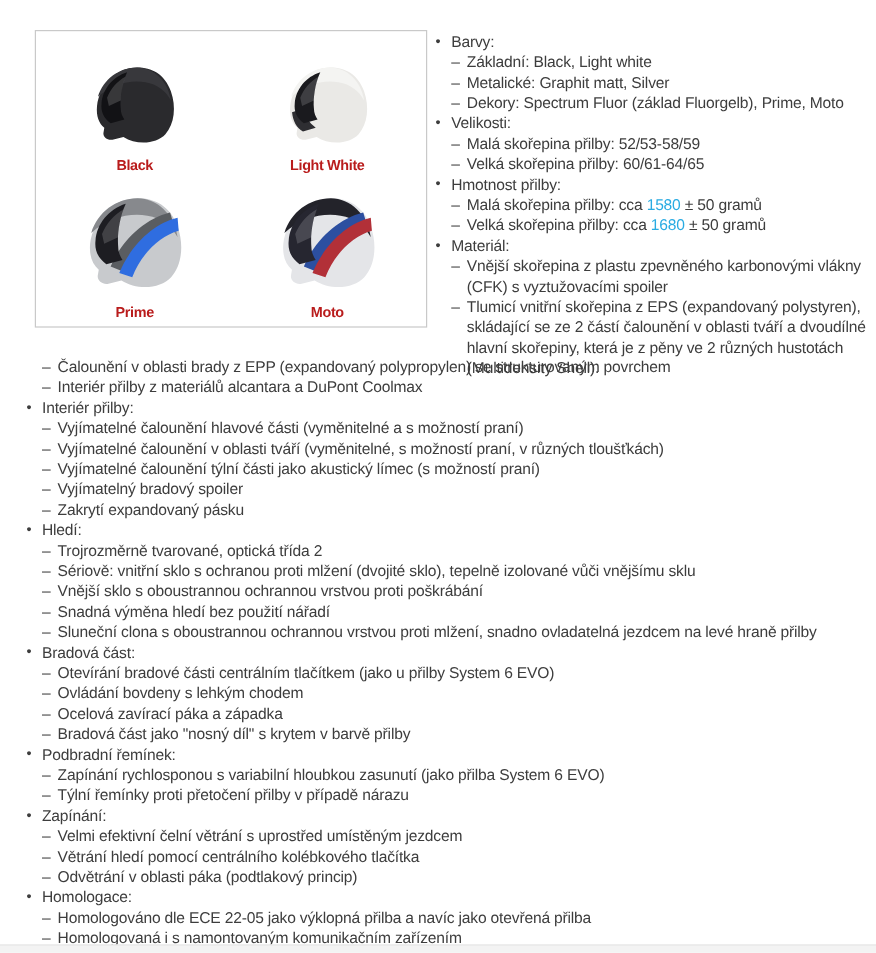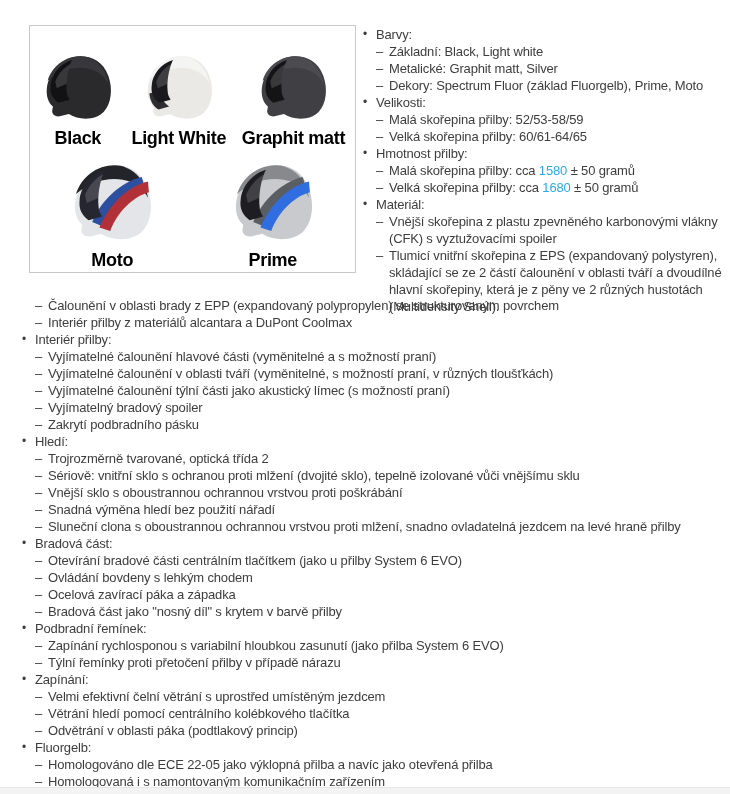--- a/index.html
+++ b/index.html
@@ -13,21 +13,21 @@
     border:1px solid #c9c9c9;box-sizing:border-box;background:#ffffff;
     display:flex;flex-direction:column;
   }
   .h-row{display:flex;justify-content:space-around;align-items:flex-end;}
   .h-row.r1{height:121px;padding:2px 2px 0 2px;}
   .h-row.r2{height:125px;padding:0 2px 4px 2px;}
   .h-cell{display:flex;flex-direction:column;align-items:center;justify-content:flex-end;}
   .r1 svg{width:76px;height:80px;}
   .r2 svg{width:90px;height:94px;}
   .h-label{
-    font-weight:bold;color:#000000;font-size:18px;line-height:16px;
+    font-weight:bold;color:#b91c1c;font-size:12px;line-height:16px;
     letter-spacing:-0.3px;margin-top:1px;white-space:nowrap;
   }
   .spec-list{
     list-style:none;margin:0;padding:0;
     font-size:13px;line-height:17px;letter-spacing:-0.15px;
   }
   .col-right{position:absolute;left:363px;top:26px;width:365px;}
   .main-list{position:absolute;left:22px;top:297px;width:706px;}
   .item{display:flex;align-items:flex-start;}
   .item .marker{flex:0 0 13px;}
@@ -59,53 +59,44 @@
         <div class="h-cell">
           <svg viewBox="0 0 100 100" aria-hidden="true">
             <path d="M53 7 C30 7 12 26 9 49 C8 60 11 68 17 73 L16 79 C16 84 21 87 26 86 L38 83 C52 92 74 91 84 80 C94 69 96 50 90 33 C83 14 69 7 53 7 Z" fill="#eae9e6"></path>
             <path d="M53 7 C33 7 16 20 10 39 C26 25 45 20 62 23 C75 25 85 33 90 43 C87 22 71 7 53 7 Z" fill="#f4f4f2"></path>
             <path d="M11 56 C12 66 16 73 23 77 L37 73 C29 67 25 60 24 52 Z" fill="#2e2e32"></path>
             <path d="M14 46 C15 31 26 17 42 12 C36 25 34 41 35 52 C35 57 37 61 39 64 L24 68 C16 62 13 55 14 46 Z" fill="#1a1a1e"></path>
             <path d="M20 40 C24 30 31 22 40 17 C37 26 35 35 35 43 L22 49 Z" fill="#ffffff" opacity="0.16"></path>
           </svg>
           <div class="h-label">Light White</div>
         </div>
-        <div class="h-cell">
-          <svg viewBox="0 0 100 100" aria-hidden="true">
-            <path d="M53 7 C30 7 12 26 9 49 C8 60 11 68 17 73 L16 79 C16 84 21 87 26 86 L38 83 C52 92 74 91 84 80 C94 69 96 50 90 33 C83 14 69 7 53 7 Z" fill="#404044"></path>
-            <path d="M53 7 C33 7 16 20 10 39 C26 25 45 20 62 23 C75 25 85 33 90 43 C87 22 71 7 53 7 Z" fill="#4b4b50"></path>
-            <path d="M14 46 C15 31 26 17 42 12 C36 25 34 41 35 52 C35 57 37 61 39 64 L24 68 C16 62 13 55 14 46 Z" fill="#141417"></path>
-            <path d="M20 40 C24 30 31 22 40 17 C37 26 35 35 35 43 L22 49 Z" fill="#ffffff" opacity="0.16"></path>
-          </svg>
-          <div class="h-label">Graphit matt</div>
-        </div>
       </div>
     <div class="h-row r2">
+        <div class="h-cell">
+          <svg viewBox="0 0 100 100" aria-hidden="true">
+            <path d="M53 7 C30 7 12 26 9 49 C8 60 11 68 17 73 L16 79 C16 84 21 87 26 86 L38 83 C52 92 74 91 84 80 C94 69 96 50 90 33 C83 14 69 7 53 7 Z" fill="#c8cacd"></path>
+            <path d="M53 7 C33 7 16 20 10 39 C26 25 45 20 62 23 C75 25 85 33 90 43 C87 22 71 7 53 7 Z" fill="#87898d"></path>
+            <path d="M28 70 C38 46 59 26 83 20 L86 30 C64 36 47 54 40 75 Z" fill="#5a5d61"></path>
+            <path d="M36 76 C47 50 68 30 90 25 L91 37 C73 42 56 59 48 80 Z" fill="#2f6de0"></path>
+            <path d="M14 46 C15 31 26 17 42 12 C36 25 34 41 35 52 C35 57 37 61 39 64 L24 68 C16 62 13 55 14 46 Z" fill="#1d1d22"></path>
+            <path d="M20 40 C24 30 31 22 40 17 C37 26 35 35 35 43 L22 49 Z" fill="#ffffff" opacity="0.16"></path>
+          </svg>
+          <div class="h-label">Prime</div>
+        </div>
         <div class="h-cell">
           <svg viewBox="0 0 100 100" aria-hidden="true">
             <path d="M53 7 C30 7 12 26 9 49 C8 60 11 68 17 73 L16 79 C16 84 21 87 26 86 L38 83 C52 92 74 91 84 80 C94 69 96 50 90 33 C83 14 69 7 53 7 Z" fill="#e4e5e8"></path>
             <path d="M53 7 C33 7 16 20 10 39 C26 25 45 20 62 23 C75 25 85 33 90 43 C87 22 71 7 53 7 Z" fill="#23232a"></path>
             <path d="M28 70 C38 46 59 26 83 20 L86 30 C64 36 47 54 40 75 Z" fill="#2c4fa0"></path>
             <path d="M36 76 C47 50 68 30 90 25 L91 37 C73 42 56 59 48 80 Z" fill="#b23038"></path>
             <path d="M14 46 C15 31 26 17 42 12 C36 25 34 41 35 52 C35 57 37 61 39 64 L24 68 C16 62 13 55 14 46 Z" fill="#262630"></path>
             <path d="M20 40 C24 30 31 22 40 17 C37 26 35 35 35 43 L22 49 Z" fill="#ffffff" opacity="0.16"></path>
           </svg>
           <div class="h-label">Moto</div>
         </div>
-        <div class="h-cell">
-          <svg viewBox="0 0 100 100" aria-hidden="true">
-            <path d="M53 7 C30 7 12 26 9 49 C8 60 11 68 17 73 L16 79 C16 84 21 87 26 86 L38 83 C52 92 74 91 84 80 C94 69 96 50 90 33 C83 14 69 7 53 7 Z" fill="#c8cacd"></path>
-            <path d="M53 7 C33 7 16 20 10 39 C26 25 45 20 62 23 C75 25 85 33 90 43 C87 22 71 7 53 7 Z" fill="#87898d"></path>
-            <path d="M28 70 C38 46 59 26 83 20 L86 30 C64 36 47 54 40 75 Z" fill="#5a5d61"></path>
-            <path d="M36 76 C47 50 68 30 90 25 L91 37 C73 42 56 59 48 80 Z" fill="#2f6de0"></path>
-            <path d="M14 46 C15 31 26 17 42 12 C36 25 34 41 35 52 C35 57 37 61 39 64 L24 68 C16 62 13 55 14 46 Z" fill="#1d1d22"></path>
-            <path d="M20 40 C24 30 31 22 40 17 C37 26 35 35 35 43 L22 49 Z" fill="#ffffff" opacity="0.16"></path>
-          </svg>
-          <div class="h-label">Prime</div>
-        </div>
       </div>
   </figure>
 
   <ul class="spec-list col-right">
       <li class="item l1">
         <span class="marker">•</span>
         <span class="txt">Barvy:</span>
       </li>
       <li class="item l2">
         <span class="marker">–</span>
@@ -181,21 +172,21 @@
       <li class="item l2">
         <span class="marker">–</span>
         <span class="txt">Vyjímatelné čalounění týlní části jako akustický límec (s možností praní)</span>
       </li>
       <li class="item l2">
         <span class="marker">–</span>
         <span class="txt">Vyjímatelný bradový spoiler</span>
       </li>
       <li class="item l2">
         <span class="marker">–</span>
-        <span class="txt">Zakrytí podbradního pásku</span>
+        <span class="txt">Zakrytí expandovaný pásku</span>
       </li>
       <li class="item l1">
         <span class="marker">•</span>
         <span class="txt">Hledí:</span>
       </li>
       <li class="item l2">
         <span class="marker">–</span>
         <span class="txt">Trojrozměrně tvarované, optická třída 2</span>
       </li>
       <li class="item l2">
@@ -257,21 +248,21 @@
       <li class="item l2">
         <span class="marker">–</span>
         <span class="txt">Větrání hledí pomocí centrálního kolébkového tlačítka</span>
       </li>
       <li class="item l2">
         <span class="marker">–</span>
         <span class="txt">Odvětrání v oblasti páka (podtlakový princip)</span>
       </li>
       <li class="item l1">
         <span class="marker">•</span>
-        <span class="txt">Fluorgelb:</span>
+        <span class="txt">Homologace:</span>
       </li>
       <li class="item l2">
         <span class="marker">–</span>
         <span class="txt">Homologováno dle ECE 22-05 jako výklopná přilba a navíc jako otevřená přilba</span>
       </li>
       <li class="item l2">
         <span class="marker">–</span>
         <span class="txt">Homologovaná i s namontovaným komunikačním zařízením</span>
       </li>
     </ul>

